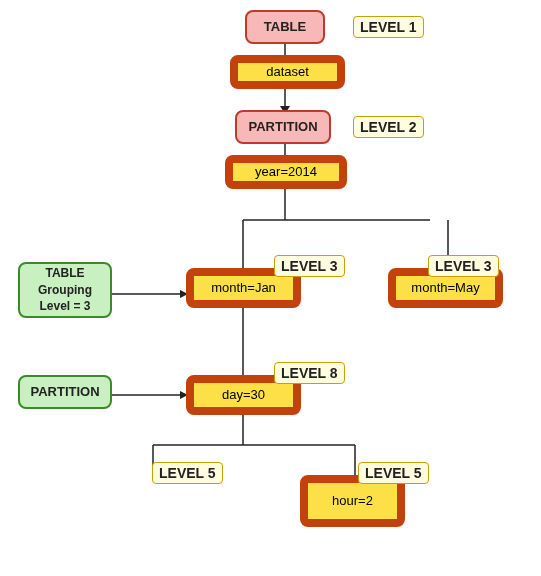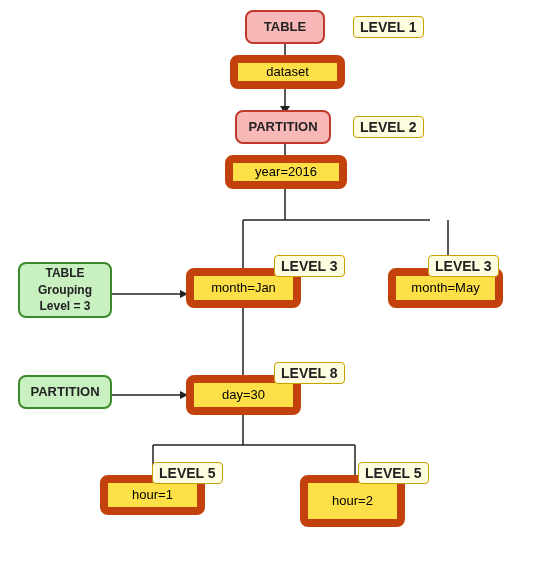--- a/index.html
+++ b/index.html
@@ -103,21 +103,21 @@
     <span>dataset</span>
   </div>
 
   <div class="node node-red" style="left:235px; top:110px; width:96px; height:34px;">
     <span>PARTITION</span>
   </div>
 
   <div class="node-label" style="left:353px; top:116px;">LEVEL 2</div>
 
   <div class="node" style="left:225px; top:155px; width:122px; height:34px;">
-    <span>year=2016</span>
+    <span>year=2014</span>
   </div>
 
   <div class="node node-green" style="left:18px; top:262px; width:94px; height:56px; font-size:12px; line-height:1.4;">
     <span>TABLE<br>Grouping<br>Level = 3</span>
   </div>
 
   <div class="node" style="left:186px; top:268px; width:115px; height:40px;">
     <span>month=Jan</span>
   </div>
 
@@ -132,23 +132,20 @@
   <div class="node node-green" style="left:18px; top:375px; width:94px; height:34px;">
     <span>PARTITION</span>
   </div>
 
   <div class="node" style="left:186px; top:375px; width:115px; height:40px;">
     <span>day=30</span>
   </div>
 
   <div class="node-label" style="left:274px; top:362px;">LEVEL 8</div>
 
-  <div class="node" style="left:100px; top:475px; width:105px; height:40px;">
-    <span>hour=1</span>
-  </div>
 
   <div class="node-label" style="left:152px; top:462px;">LEVEL 5</div>
 
   <div class="node" style="left:300px; top:475px; width:105px; height:52px;">
     <span>hour=2</span>
   </div>
 
   <div class="node-label" style="left:358px; top:462px;">LEVEL 5</div>
 
 </div>

